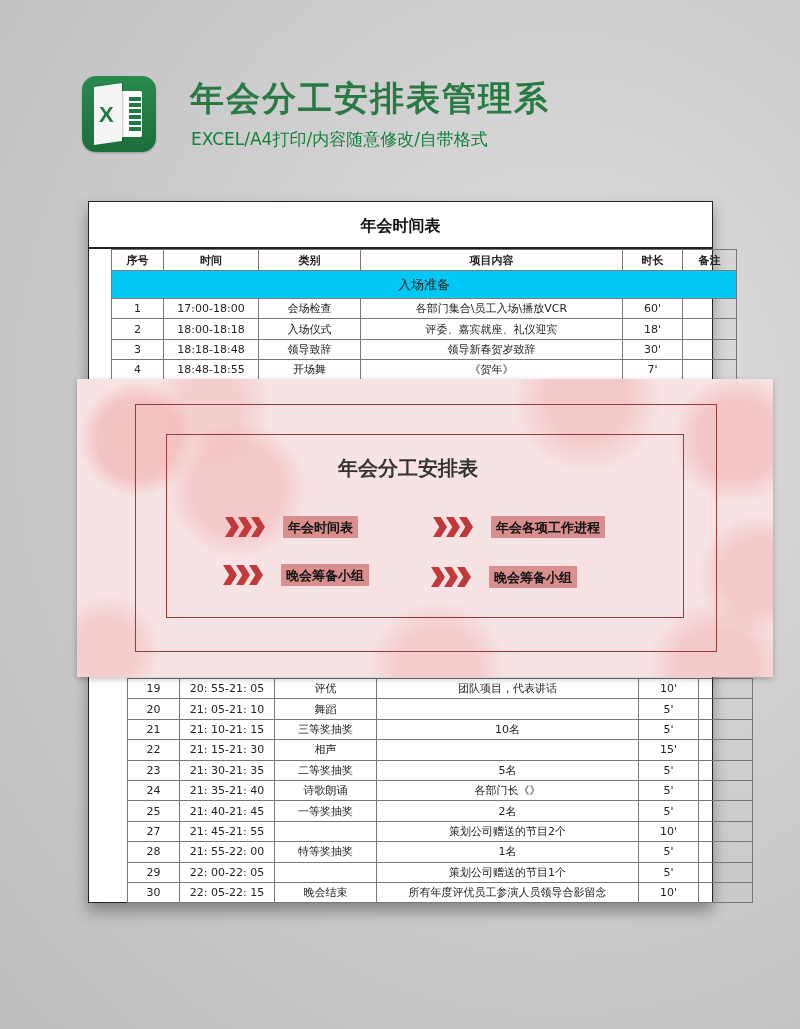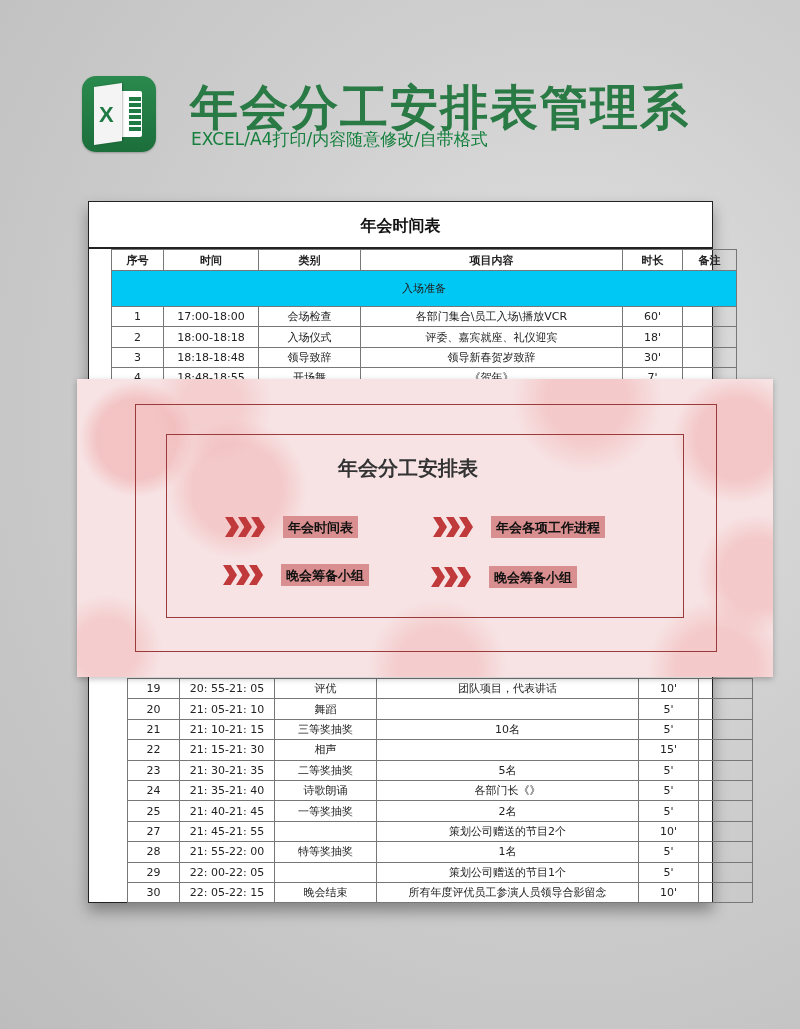--- a/index.html
+++ b/index.html
@@ -26,21 +26,21 @@
   .app-icon .page {
     position: absolute; left: 12px; top: 9px; width: 28px; height: 58px;
     background: #f4f4f4; transform: skewY(-8deg);
     box-shadow: 1px 0 2px rgba(0,0,0,0.25);
   }
   .app-icon .x {
     position: absolute; left: 17px; top: 26px; font-size: 22px; font-weight: bold; color: #1f7a43;
     font-family: "Liberation Sans", sans-serif;
   }
   .main-title {
-    position: absolute; left: 190px; top: 76px; font-size: 48px; font-weight: bold;
+    position: absolute; left: 190px; top: 76px; font-size: 34px; font-weight: bold;
     color: #2a7a45; letter-spacing: 2px; white-space: nowrap;
   }
   .sub-title {
     position: absolute; left: 191px; top: 128px; font-size: 17px; color: #15803d; white-space: nowrap;
   }
 
   
   .sheet-card {
     position: absolute; left: 88px; top: 201px; width: 625px; height: 702px;
     background: #fff; border: 1px solid #222;
@@ -49,21 +49,21 @@
   .sheet-title {
     height: 47px; line-height: 47px; text-align: center; font-weight: bold; font-size: 16px; color: #111;
     border-bottom: 2px solid #222;
   }
   table.sched { width: 100%; border-collapse: collapse; table-layout: fixed; font-size: 11px; color: #222; margin-left: 22px; }
   table.sched td, table.sched th {
     border: 1px solid #777; text-align: center; height: 20.4px; padding: 0 2px;
     white-space: nowrap; overflow: hidden;
   }
   table.sched th { font-weight: bold; font-size: 11px; height: 21px; }
-  table.sched tr.section td { background: #00c8f5; height: 36px; font-size: 11px; }
+  table.sched tr.section td { background: #00c8f5; height: 28px; font-size: 13px; }
   .lower-table { position: absolute; left: 16px; right: 0; top: 476px; }
 
   
   .banner {
     position: absolute; left: 52px; top: 379px; width: 696px; height: 298px;
     background-color: #f7e3e4;
     background-image:
       radial-gradient(circle at 60px 60px, rgba(240,170,170,0.55) 0 40px, rgba(240,170,170,0.0) 58px),
       radial-gradient(circle at 135px 25px, rgba(240,170,170,0.35) 0 30px, rgba(240,170,170,0) 60px),
       radial-gradient(circle at 160px 110px, rgba(240,170,170,0.45) 0 45px, rgba(240,170,170,0) 70px),

